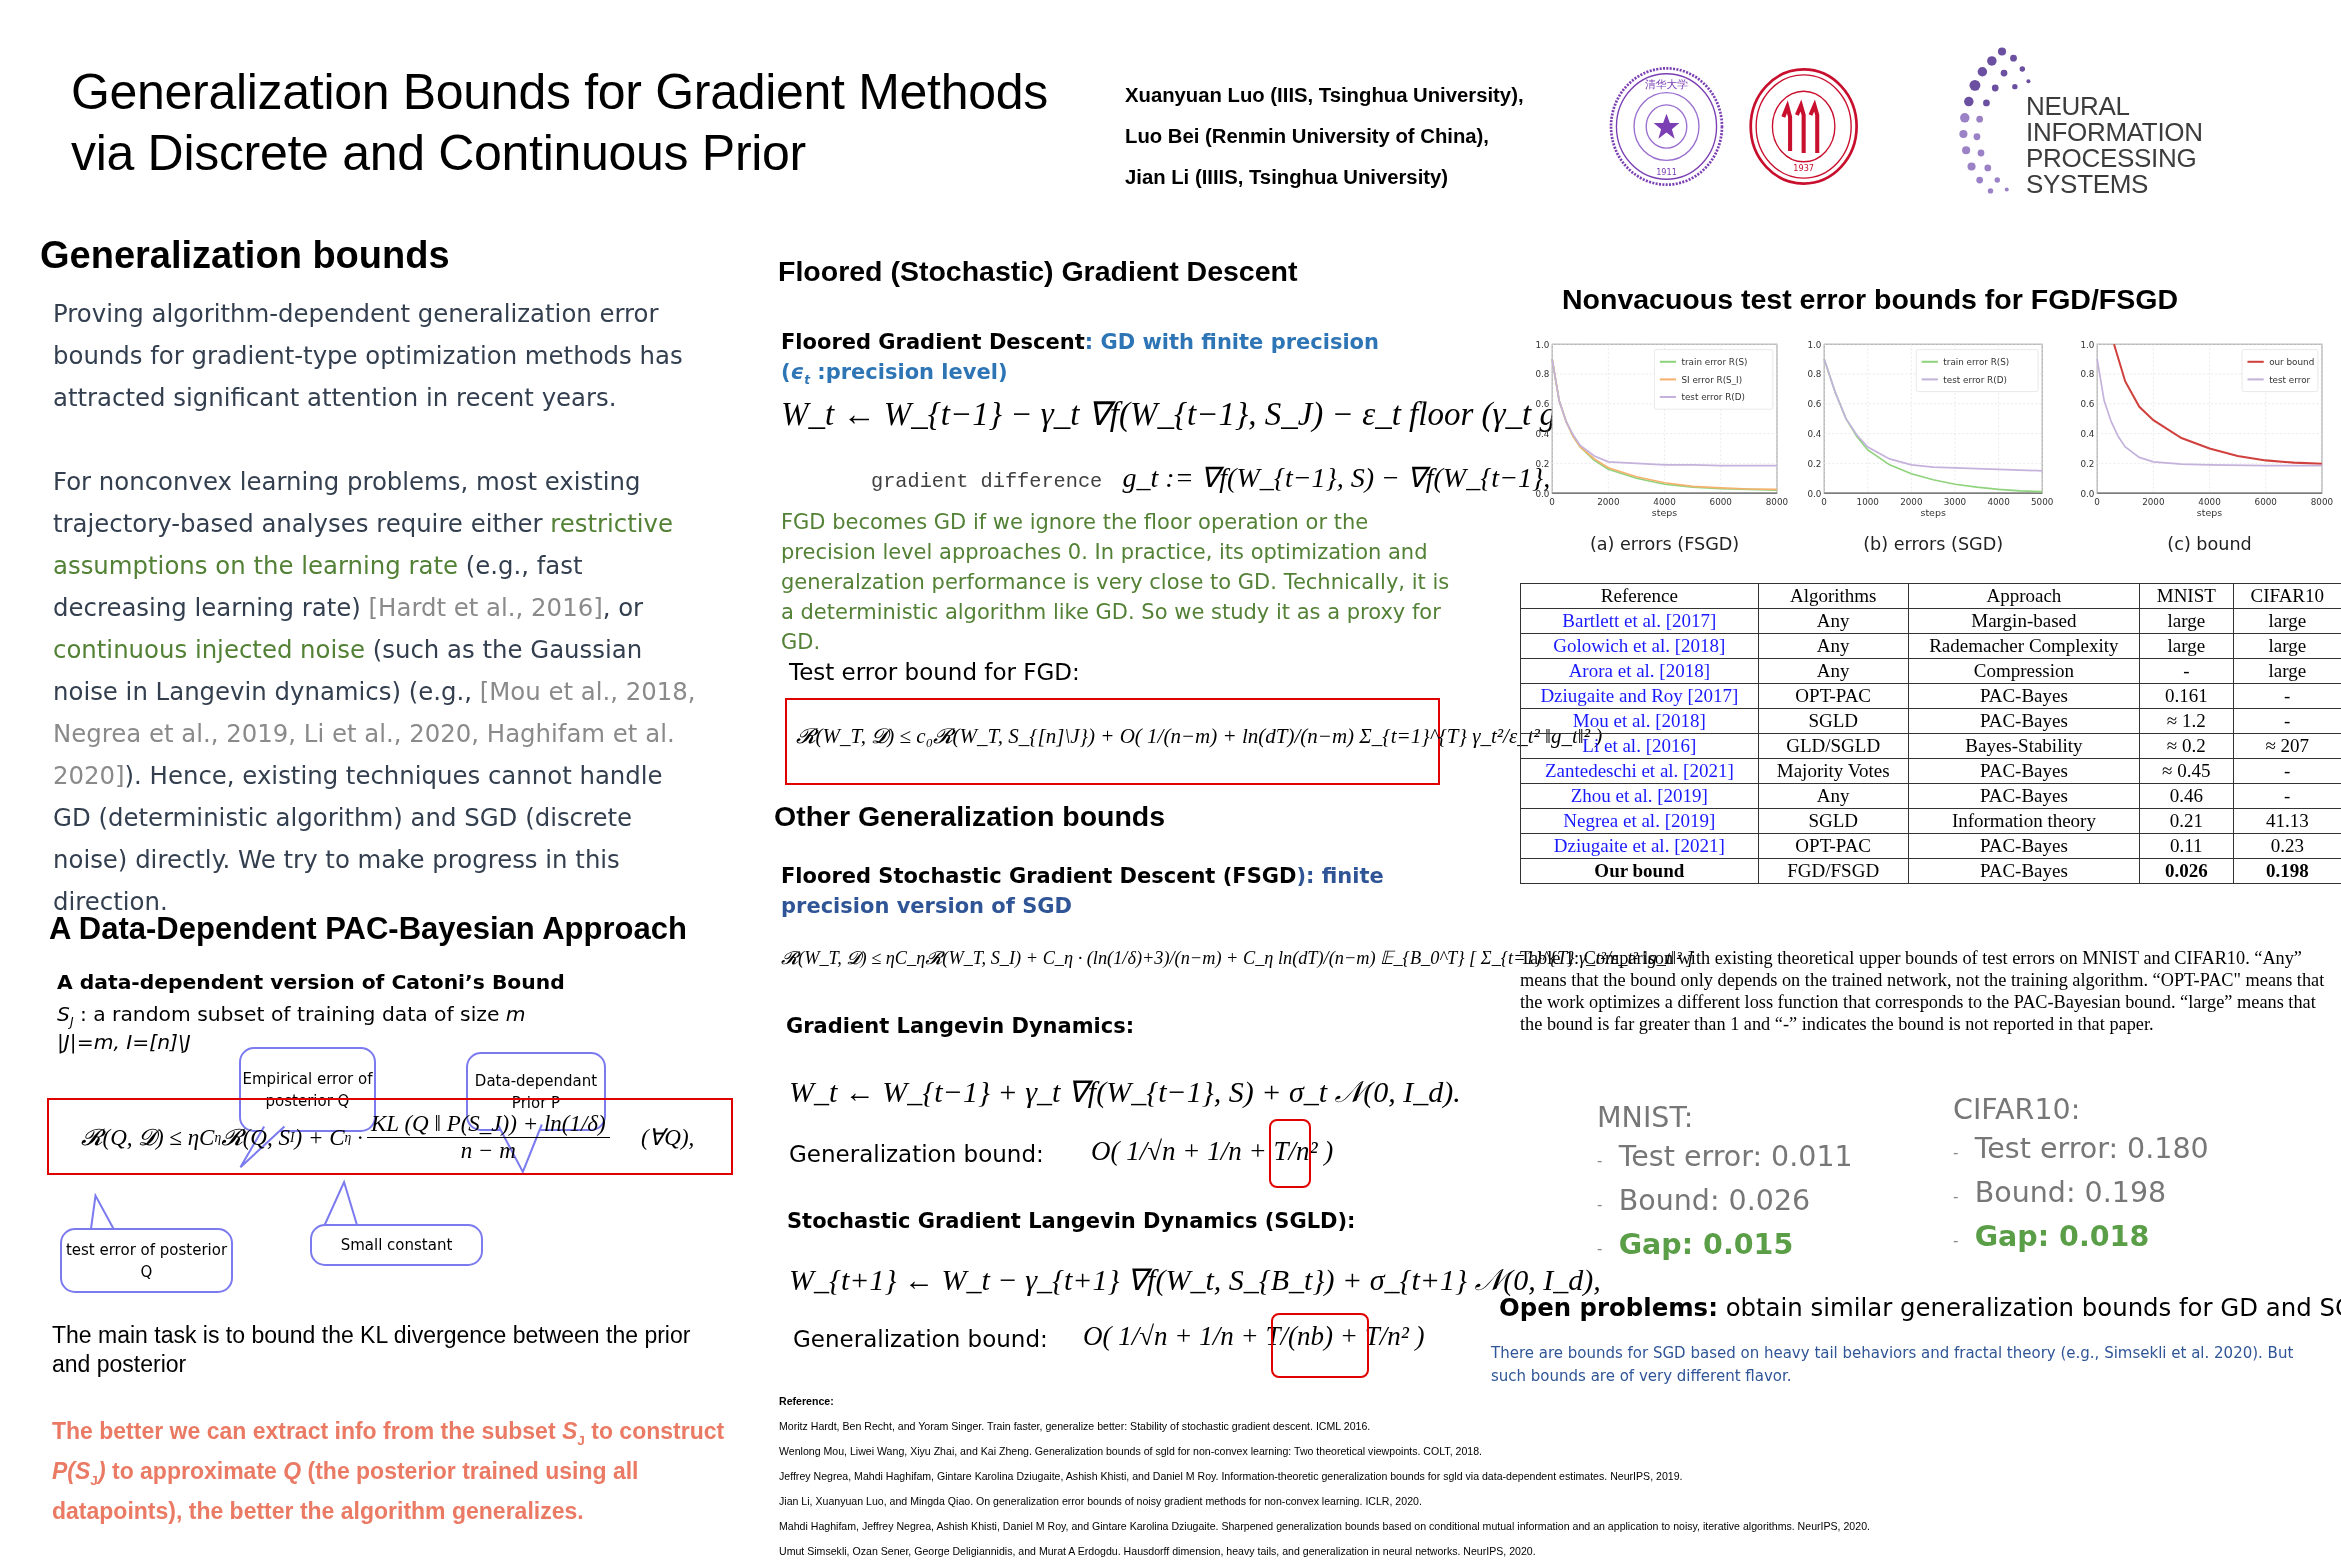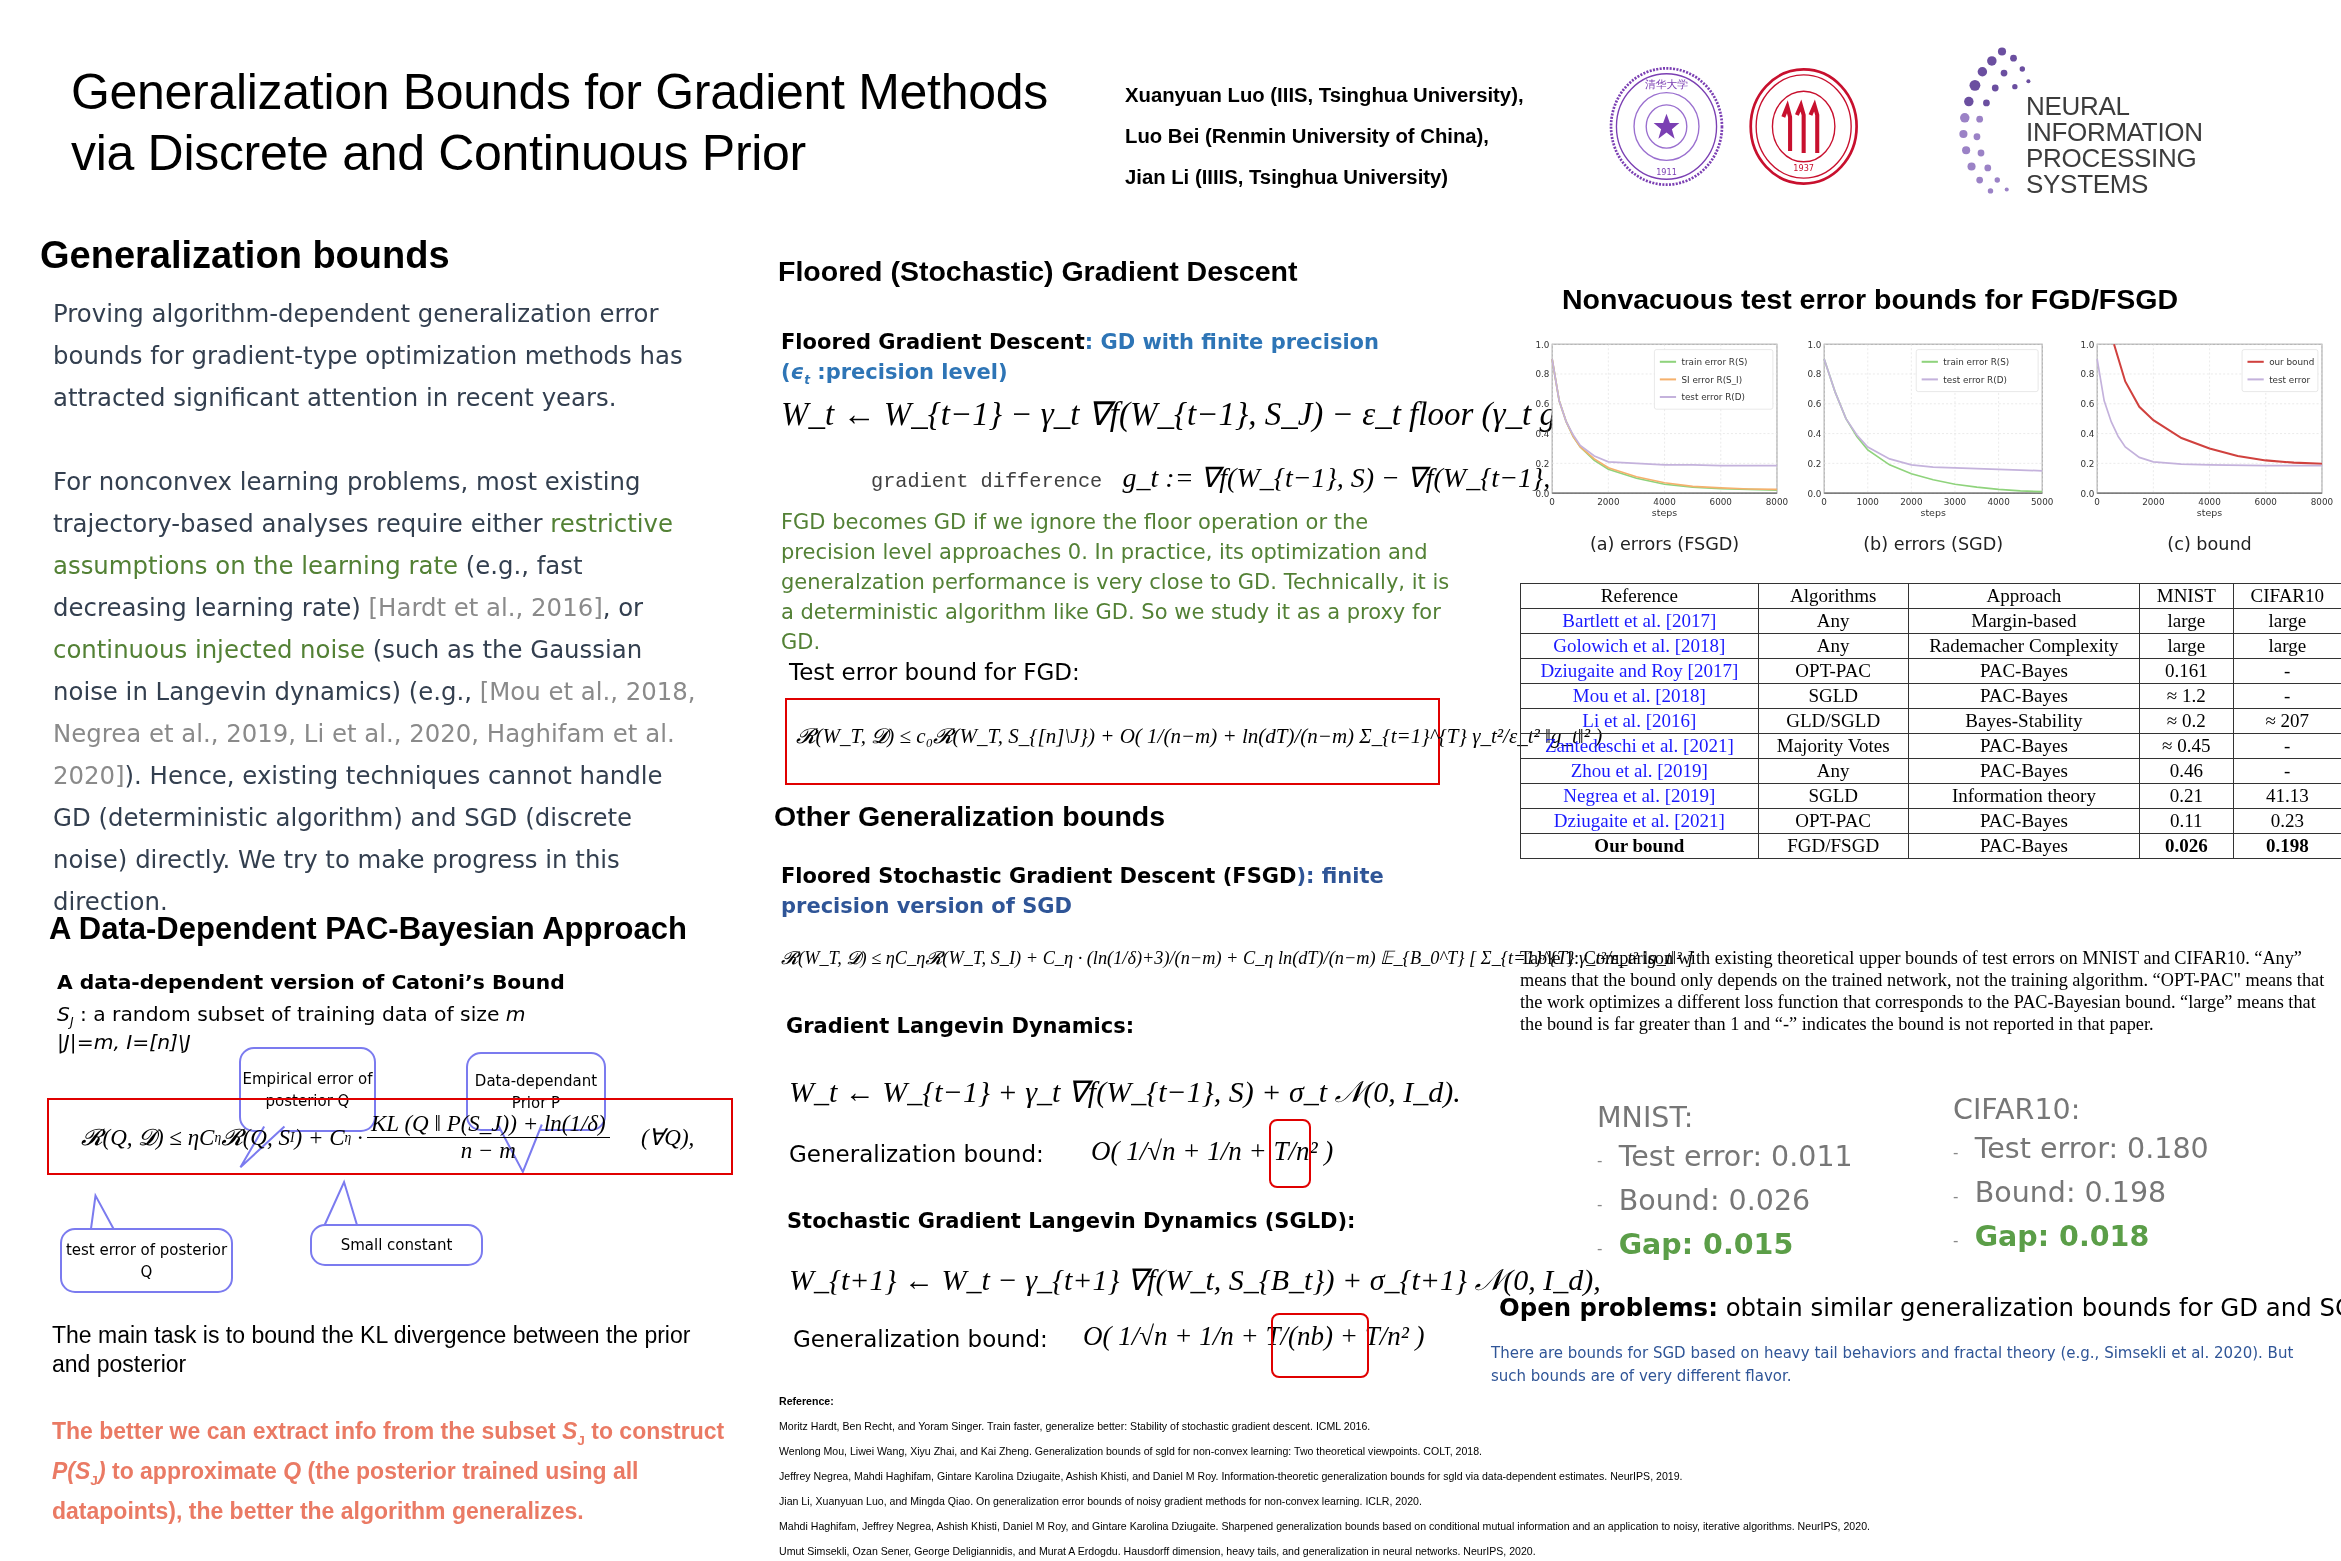--- a/index.html
+++ b/index.html
@@ -403,20 +403,27 @@
           <td>large</td>
         </tr>
         <tr>
           <td class="ref">Golowich et al. [2018]</td>
           <td class="alg">Any</td>
           <td class="app">Rademacher Complexity</td>
           <td>large</td>
           <td>large</td>
         </tr>
         <tr>
+          <td class="ref">Arora et al. [2018]</td>
+          <td class="alg">Any</td>
+          <td class="app">Compression</td>
+          <td>-</td>
+          <td>large</td>
+        </tr>
+        <tr>
           <td class="ref">Dziugaite and Roy [2017]</td>
           <td class="alg">OPT-PAC</td>
           <td class="app">PAC-Bayes</td>
           <td>0.161</td>
           <td>-</td>
         </tr>
         <tr>
           <td class="ref">Mou et al. [2018]</td>
           <td class="alg">SGLD</td>
           <td class="app">PAC-Bayes</td>

